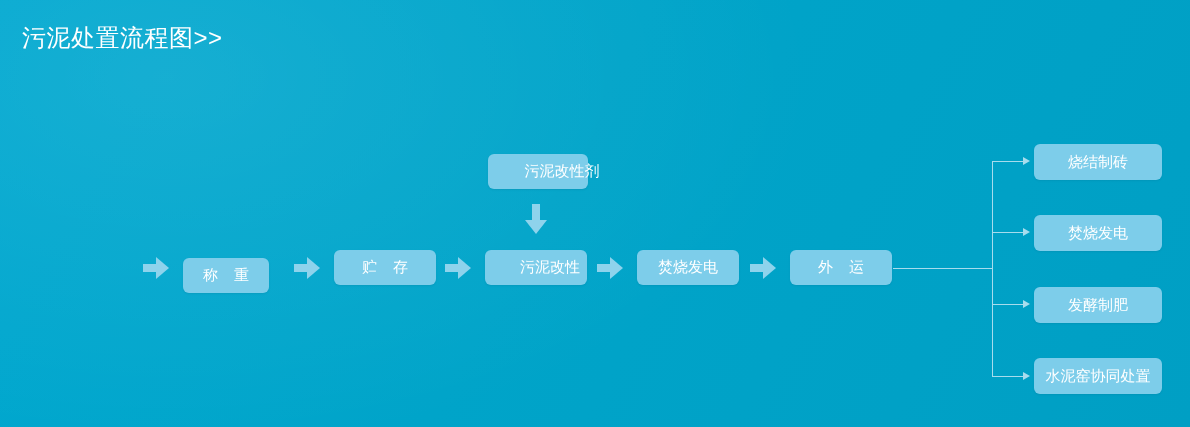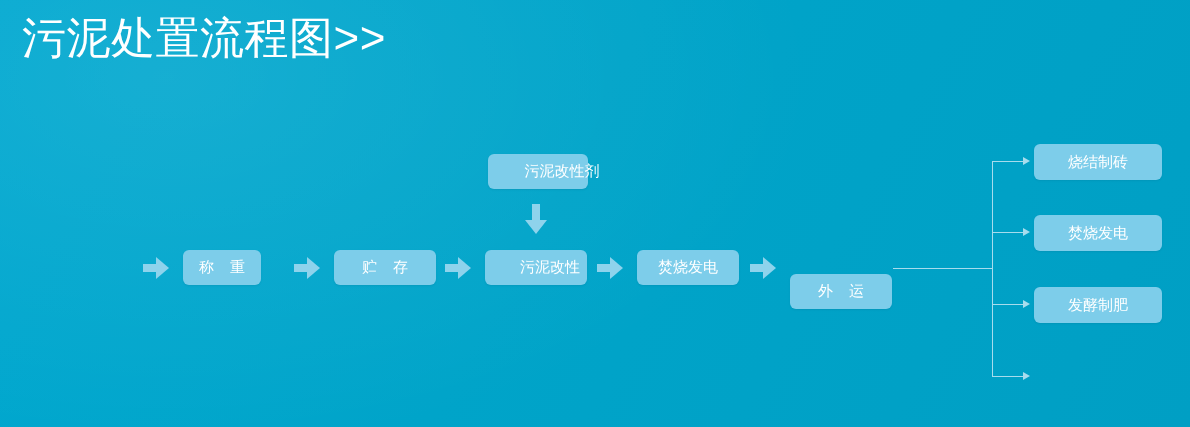--- a/index.html
+++ b/index.html
@@ -21,21 +21,21 @@
       radial-gradient(ellipse 900px 520px at 14% 18%, rgba(255,255,255,0.085) 0%, rgba(255,255,255,0.035) 42%, rgba(255,255,255,0.0) 72%),
       linear-gradient(118deg, #00a8d0 0%, #00a4c9 46%, #009fc4 100%);
     overflow: hidden;
   }
 
   
   .page-title {
     position: absolute;
     left: 22px;
     top: 18px;
-    font-size: 44px;
+    font-size: 24px;
     line-height: 40px;
     color: #ffffff;
     letter-spacing: 0.5px;
     white-space: nowrap;
     font-weight: 400;
   }
 
   
   .node {
     position: absolute;
@@ -137,21 +137,21 @@
     <div class="shaft"></div>
     <div class="head"></div>
   </div>
 
 
   <div class="arrow-right" style="left:143px; top:257px;">
     <div class="shaft"></div>
       <div class="head"></div>
   </div>
 
-  <div class="node wide-space" style="left:183px; top:250px; width:78px; height:35px;">称 重</div>
+  <div class="node wide-space" style="left:183px; top:258px; width:86px; height:35px;">称 重</div>
 
   <div class="arrow-right" style="left:294px; top:257px;">
     <div class="shaft"></div>
       <div class="head"></div>
   </div>
 
   <div class="node wide-space" style="left:334px; top:250px; width:102px; height:35px;">贮 存</div>
 
   <div class="arrow-right" style="left:445px; top:257px;">
     <div class="shaft"></div>
@@ -165,21 +165,21 @@
       <div class="head"></div>
   </div>
 
   <div class="node" style="left:637px; top:250px; width:102px; height:35px;">焚烧发电</div>
 
   <div class="arrow-right" style="left:750px; top:257px;">
     <div class="shaft"></div>
       <div class="head"></div>
   </div>
 
-  <div class="node wide-space" style="left:790px; top:250px; width:102px; height:35px;margin-top:24px;">外 运</div>
+  <div class="node wide-space" style="left:790px; top:250px; width:102px; height:35px;">外 运</div>
 
   <div class="line-h" style="left:893px; top:268px; width:100px;"></div>
 
   <div class="line-v" style="left:992px; top:161px; height:215px;"></div>
 
   <div class="line-h" style="left:992px; top:161px; width:32px;"></div>
   <div class="tip" style="left:1023px; top:157px;"></div>
 
   <div class="line-h" style="left:992px; top:232px; width:32px;"></div>
   <div class="tip" style="left:1023px; top:228px;"></div>
@@ -189,14 +189,15 @@
 
   <div class="line-h" style="left:992px; top:376px; width:32px;"></div>
   <div class="tip" style="left:1023px; top:372px;"></div>
 
   <div class="node" style="left:1034px; top:144px; width:128px; height:36px;">烧结制砖</div>
 
   <div class="node" style="left:1034px; top:287px; width:128px; height:36px;">发酵制肥</div>
 
   <div class="node" style="left:1034px; top:215px; width:128px; height:36px;">焚烧发电</div>
 
+  <div class="node" style="left:1034px; top:358px; width:128px; height:36px;">水泥窑协同处置</div>
 
 </div>
 
 </body></html>

